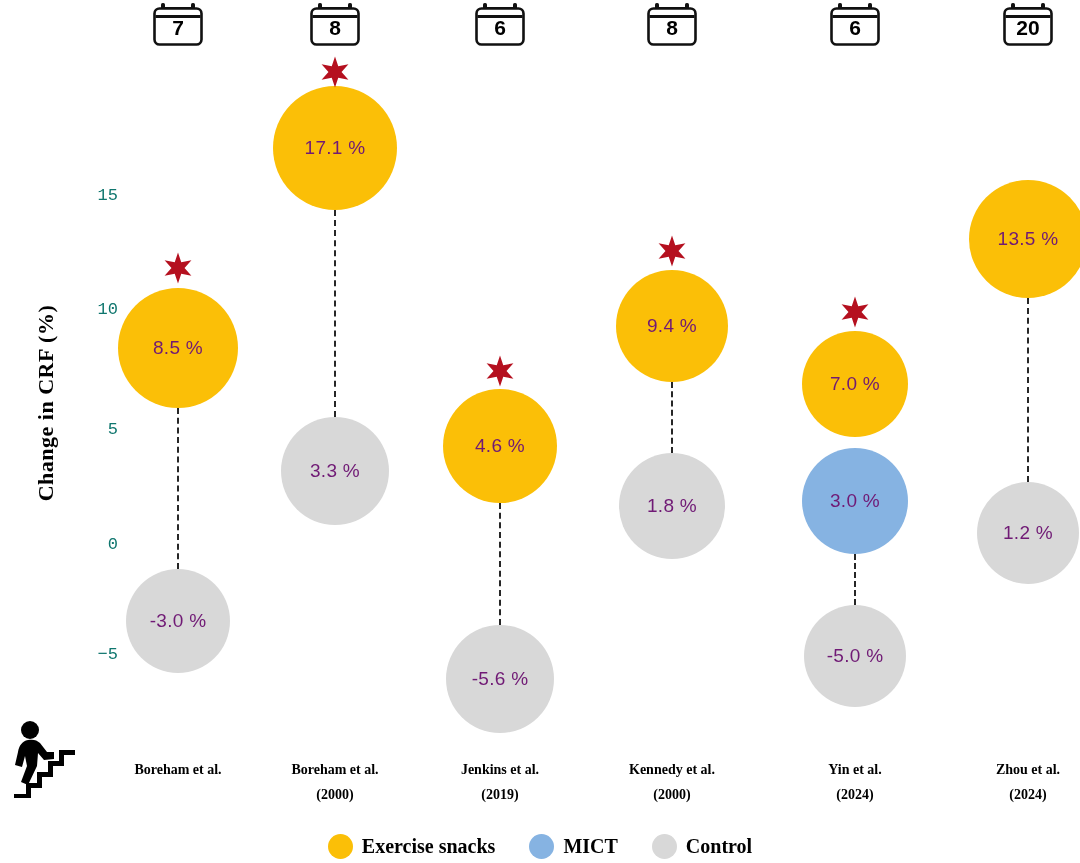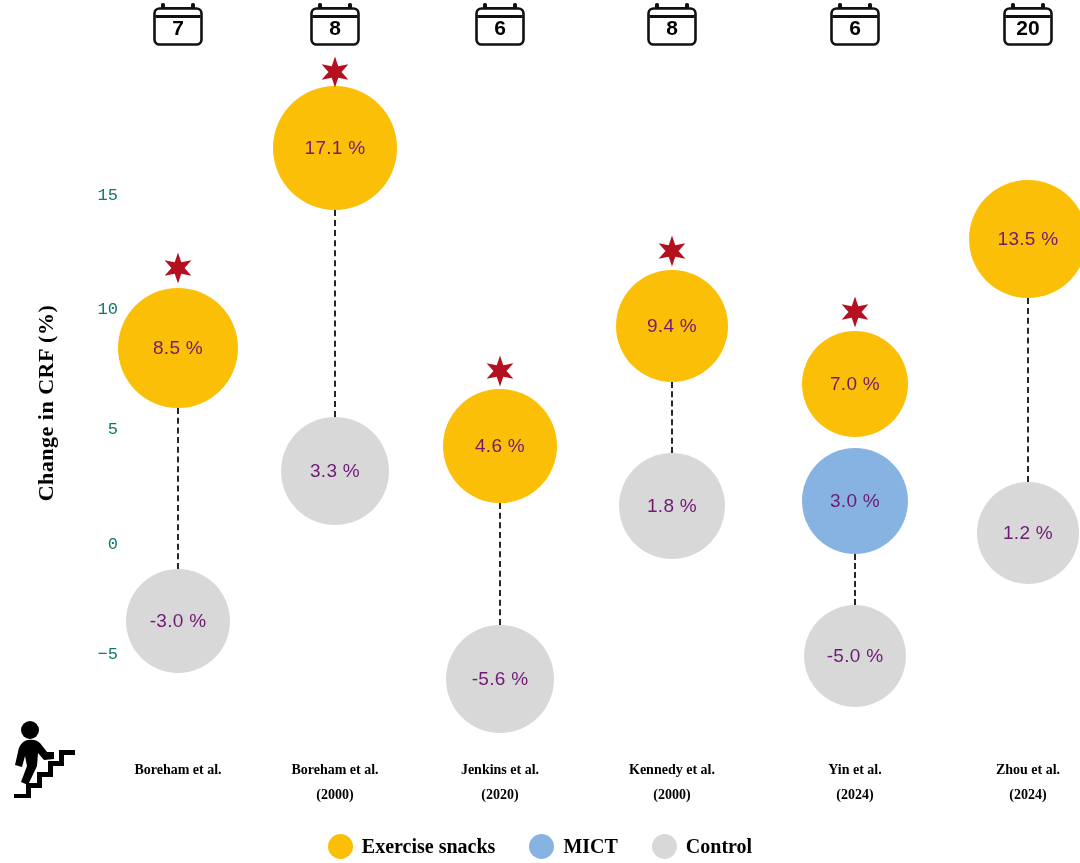--- a/index.html
+++ b/index.html
@@ -294,21 +294,21 @@
   <div id="studies">
       <div class="study-label" style="left: 178px; top: 757px;">
         <div>Boreham  et al.</div>
       </div>
       <div class="study-label" style="left: 335px; top: 757px;">
         <div>Boreham  et al.</div>
         <div>(2000)</div>
       </div>
       <div class="study-label" style="left: 500px; top: 757px;">
         <div>Jenkins et al.</div>
-        <div>(2020)</div>
+        <div>(2019)</div>
       </div>
       <div class="study-label" style="left: 672px; top: 757px;">
         <div>Kennedy et al.</div>
         <div>(2000)</div>
       </div>
       <div class="study-label" style="left: 855px; top: 757px;">
         <div>Yin  et al.</div>
         <div>(2024)</div>
       </div>
       <div class="study-label" style="left: 1028px; top: 757px;">

